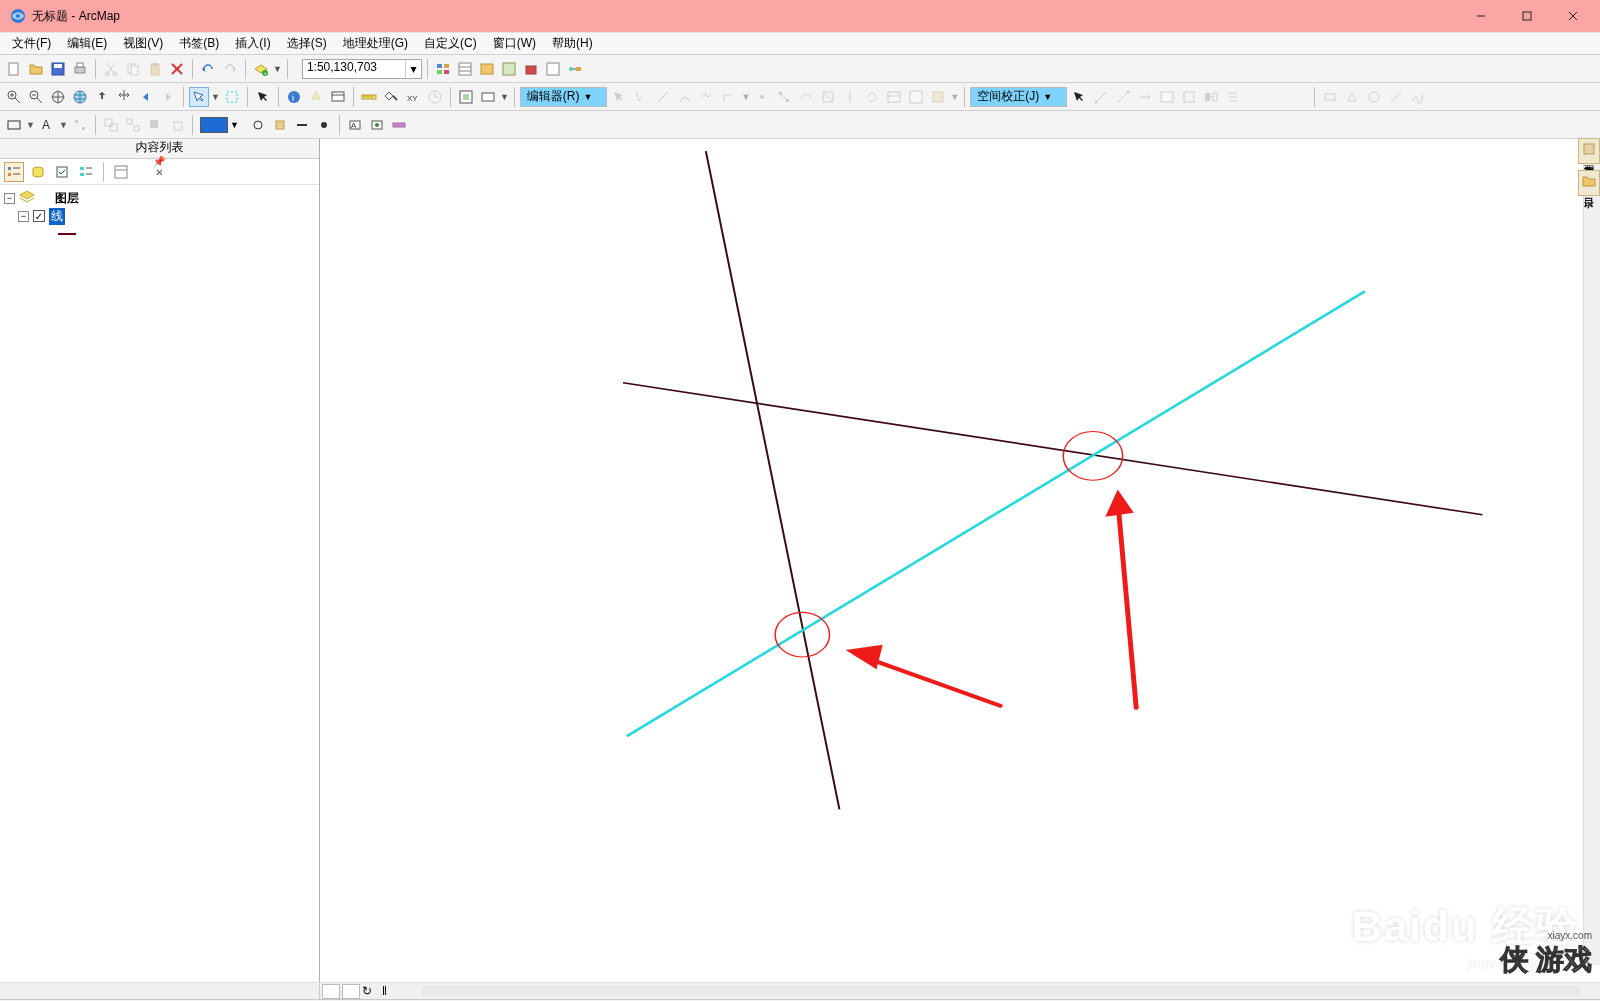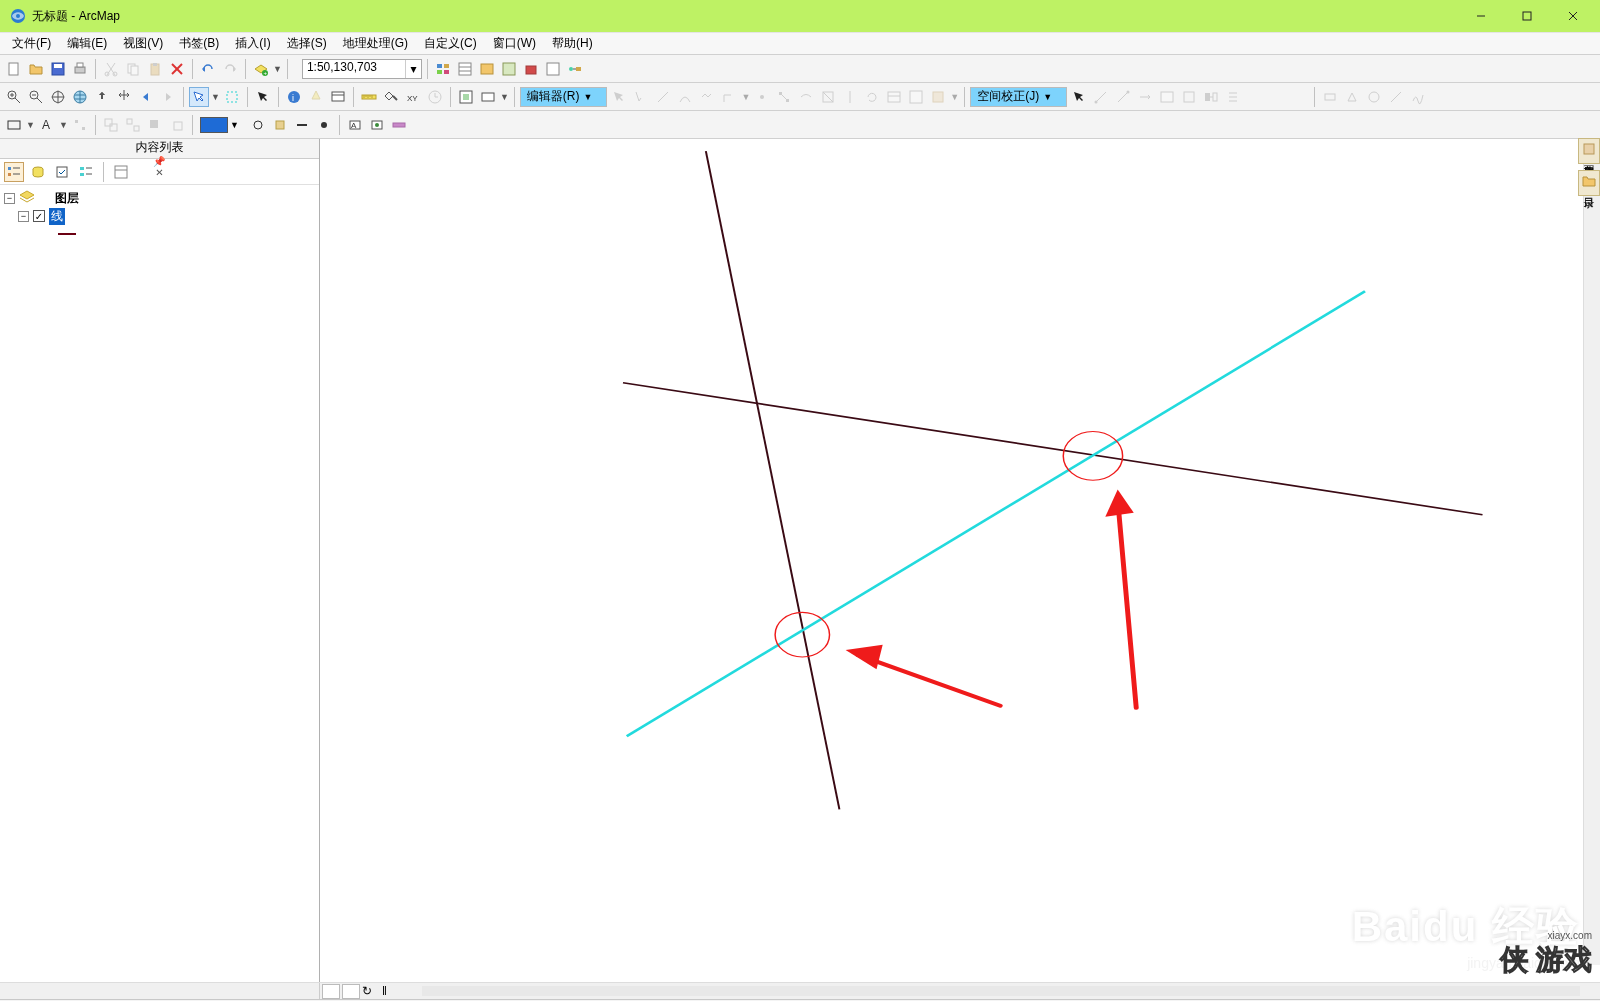--- a/index.html
+++ b/index.html
@@ -1,17 +1,17 @@
 <!DOCTYPE html>
 <html><head>
 <meta charset="utf-8">
 <style>
   * { box-sizing: border-box; margin: 0; padding: 0; }
   body { font-family: "Microsoft YaHei", "Segoe UI", Tahoma, sans-serif; font-size: 12px; background: #fff; width: 1600px; height: 1001px; overflow: hidden; position: relative; }
-  .titlebar { height: 30px; background: #bef264; border-bottom: 1px solid #e5e5e5; display: flex; align-items: center; padding: 16px 4px; }
+  .titlebar { height: 30px; background: #fca5a5; border-bottom: 1px solid #e5e5e5; display: flex; align-items: center; padding: 16px 4px; }
   .titlebar .app-icon { width: 16px; height: 16px; margin: 0 6px; }
   .titlebar .title { flex: 1; font-size: 12px; color: #000; }
   .titlebar .win-btn { width: 46px; height: 30px; display: flex; align-items: center; justify-content: center; font-size: 12px; color: #222; }
   .menubar { height: 22px; display: flex; align-items: center; padding: 0 4px; background: #f7f7f7; border-bottom: 1px solid #d0d0d0; }
   .menubar .menu-item { padding: 2px 8px; cursor: default; }
   .toolbar-row { height: 28px; background: #f4f4f4; border-bottom: 1px solid #d0d0d0; display: flex; align-items: center; padding: 0 4px; gap: 2px; }
   .tbtn { width: 20px; height: 20px; display: flex; align-items: center; justify-content: center; border: 1px solid transparent; }
   .tbtn svg { width: 16px; height: 16px; }
   .tbtn.disabled { opacity: 0.35; }
   .tbtn.active { border: 1px solid #7ab0e0; background: #d4e8fb; }

